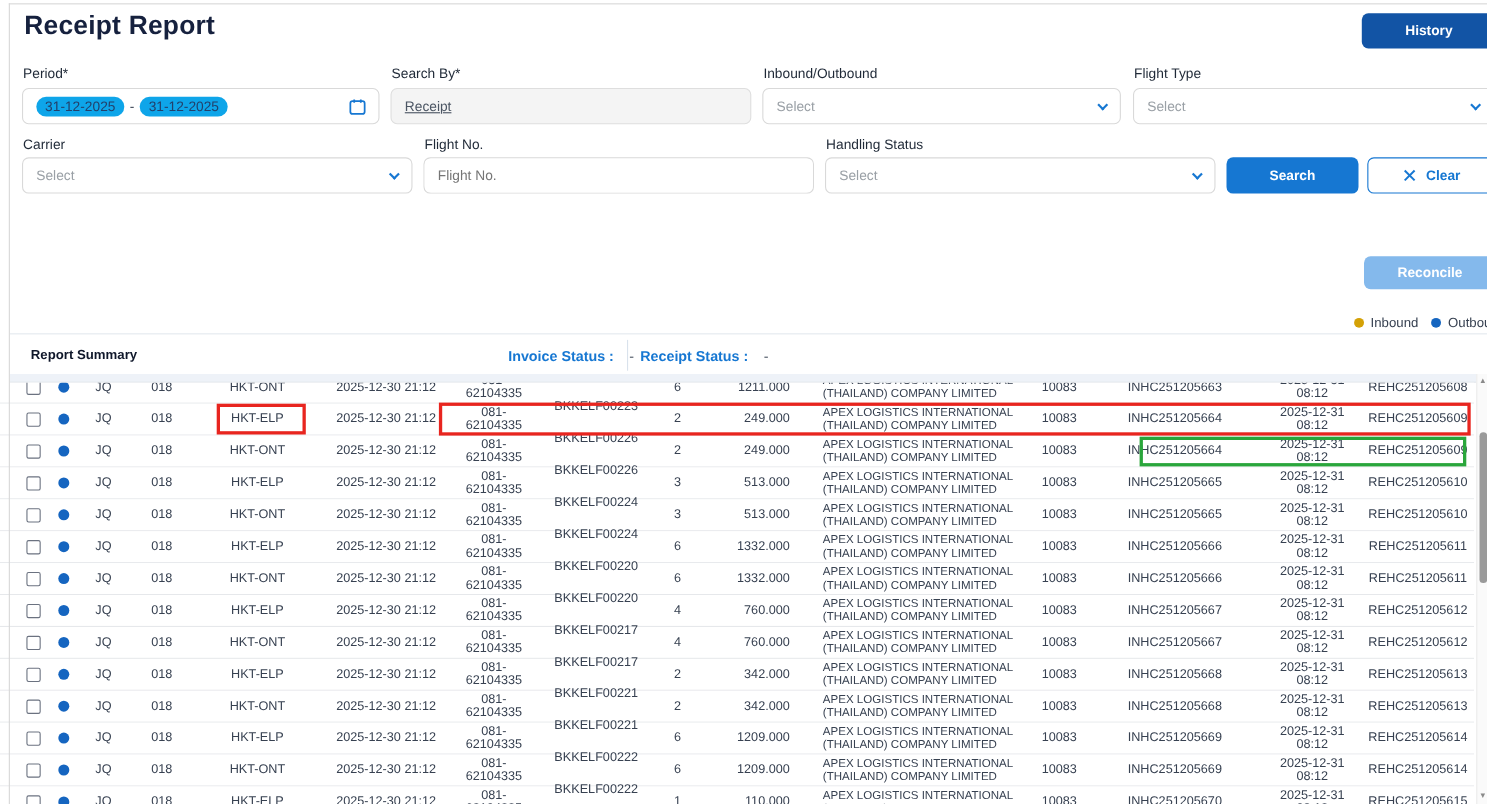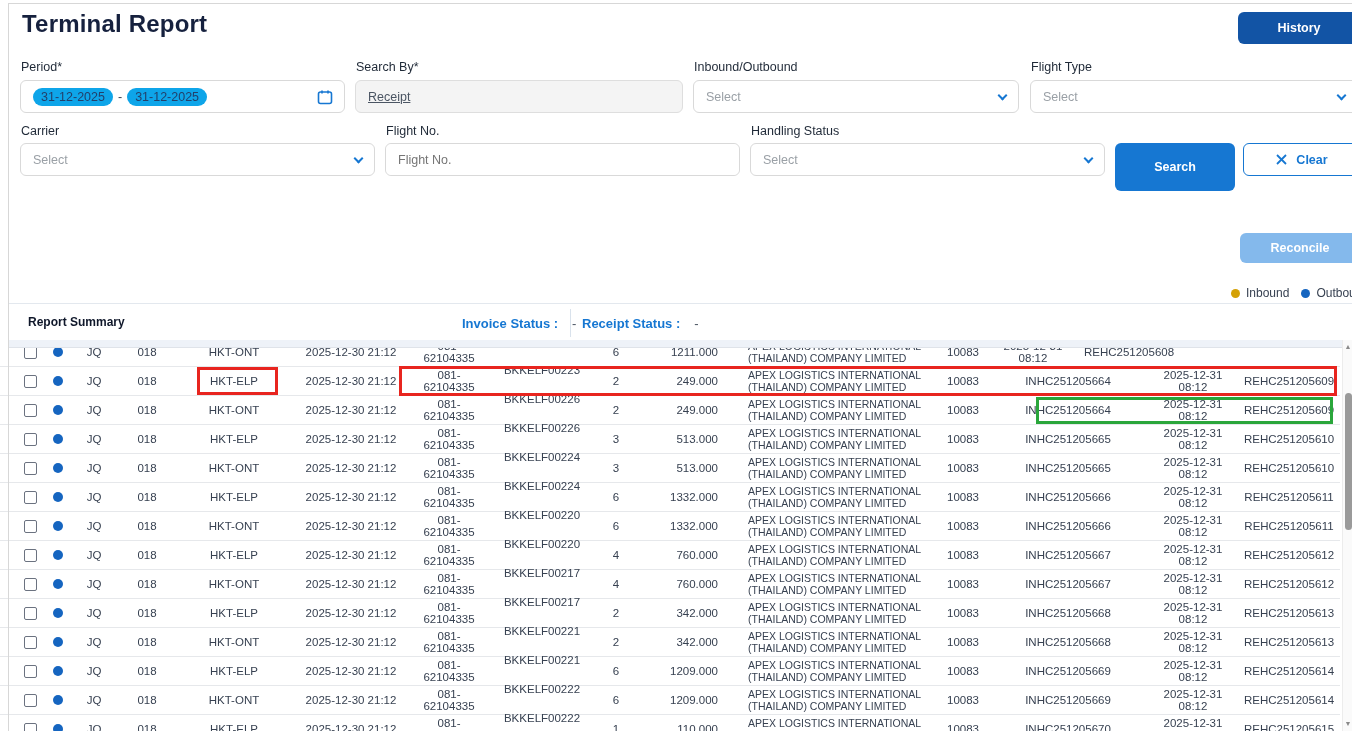--- a/index.html
+++ b/index.html
@@ -16,21 +16,21 @@
 
   
   .f-label { position:absolute; font-size:12.5px; color:#1f2937; }
   .f-box { position:absolute; height:33px; border:1px solid #d9d9d9; border-radius:6px; background:#fff;
     display:flex; align-items:center; padding:0 12px; font-size:12.5px; }
   .placeholder { color:#9aa0a6; }
   .chevron { position:absolute; right:12px; width:7px; height:7px; border-right:2px solid #1677d2; border-bottom:2px solid #1677d2; transform:rotate(45deg); margin-top:-3px; }
   .date-chip { background:#0ea5e9; color:#23406b; border-radius:9px; padding:2px 8px; }
   .date-sep { margin:0 5px; color:#374151; }
   .disabled-input { background:#f4f4f4; color:#4b5563; border-color:#dedede;text-decoration:underline; }
-  .search-btn { position:absolute; left:1115px; top:143px; width:120px; height:48px; background:#1677d2; color:#fff; }
+  .search-btn { position:absolute; left:1115px; top:143px; width:120px; height:33px; background:#1677d2; color:#fff; }
   .clear-btn { position:absolute; left:1243px; top:143px; width:117px; height:33px; background:#fff; border:1.5px solid #1677d2; color:#1677d2; gap:8px; }
   .reconcile-btn { position:absolute; left:1240px; top:233px; width:120px; height:30px; background:#84b9ec; color:#fff; cursor:default; }
 
   
   .legend { position:absolute; left:1231px; top:286px; display:flex; align-items:center; gap:6px; font-size:12px; color:#374151; white-space:nowrap; }
   .dot { width:9px; height:9px; border-radius:50%; display:inline-block; }
 
   
   .summary-bar { position:absolute; left:9px; top:303px; width:1343px; height:37px; background:#fff; border-top:1px solid #e3e8ee; }
   .summary-title { position:absolute; left:19px; top:11px; font-size:12px; font-weight:bold; color:#0f172a; }
@@ -79,21 +79,21 @@
   .vscroll .thumb { position:absolute; left:1.5px; top:53px; width:7px; height:137px; background:#9a9a9a; border-radius:4px; }
 
   .svg-icon { display:block; }
 </style>
 </head>
 <body>
 
 <div class="page-top-border"></div>
 <div class="page-left-border"></div>
 
-<div class="page-title">Terminal Report</div>
+<div class="page-title">Receipt Report</div>
 <div class="btn history-btn">History</div>
 
 <div class="f-label" style="left:21px; top:60px;">Period*</div>
 <div class="f-box" style="left:20px; top:80px; width:325px;">
   <span class="date-chip">31-12-2025</span>
   <span class="date-sep">-</span>
   <span class="date-chip">31-12-2025</span>
   <span style="position:absolute; right:11px;">
     <svg class="svg-icon" width="16" height="16" viewBox="0 0 16 16">
         <rect x="1.5" y="3" width="13" height="11.5" rx="2" fill="none" stroke="#1677d2" stroke-width="1.6"></rect>
@@ -187,20 +187,21 @@
         <div class="cell c-invoice">BKKELF00223</div>
         <div class="cell c-pcs">6</div>
         <div class="cell c-amount">1211.000</div>
         <div class="cell c-company">
           <span>
             <div>APEX LOGISTICS INTERNATIONAL</div>
             <div>(THAILAND) COMPANY LIMITED</div>
           </span>
         </div>
         <div class="cell c-code">10083</div>
+        <div class="cell c-inhc">INHC251205663</div>
         <div class="cell c-rtime">2025-12-31 08:12</div>
         <div class="cell c-rehc">REHC251205608</div>
       </div>
       <div class="t-row">
         <div class="cell c-check">
           <span class="row-checkbox"></span>
         </div>
         <div class="cell c-dot">
           <span class="row-dot"></span>
         </div>

